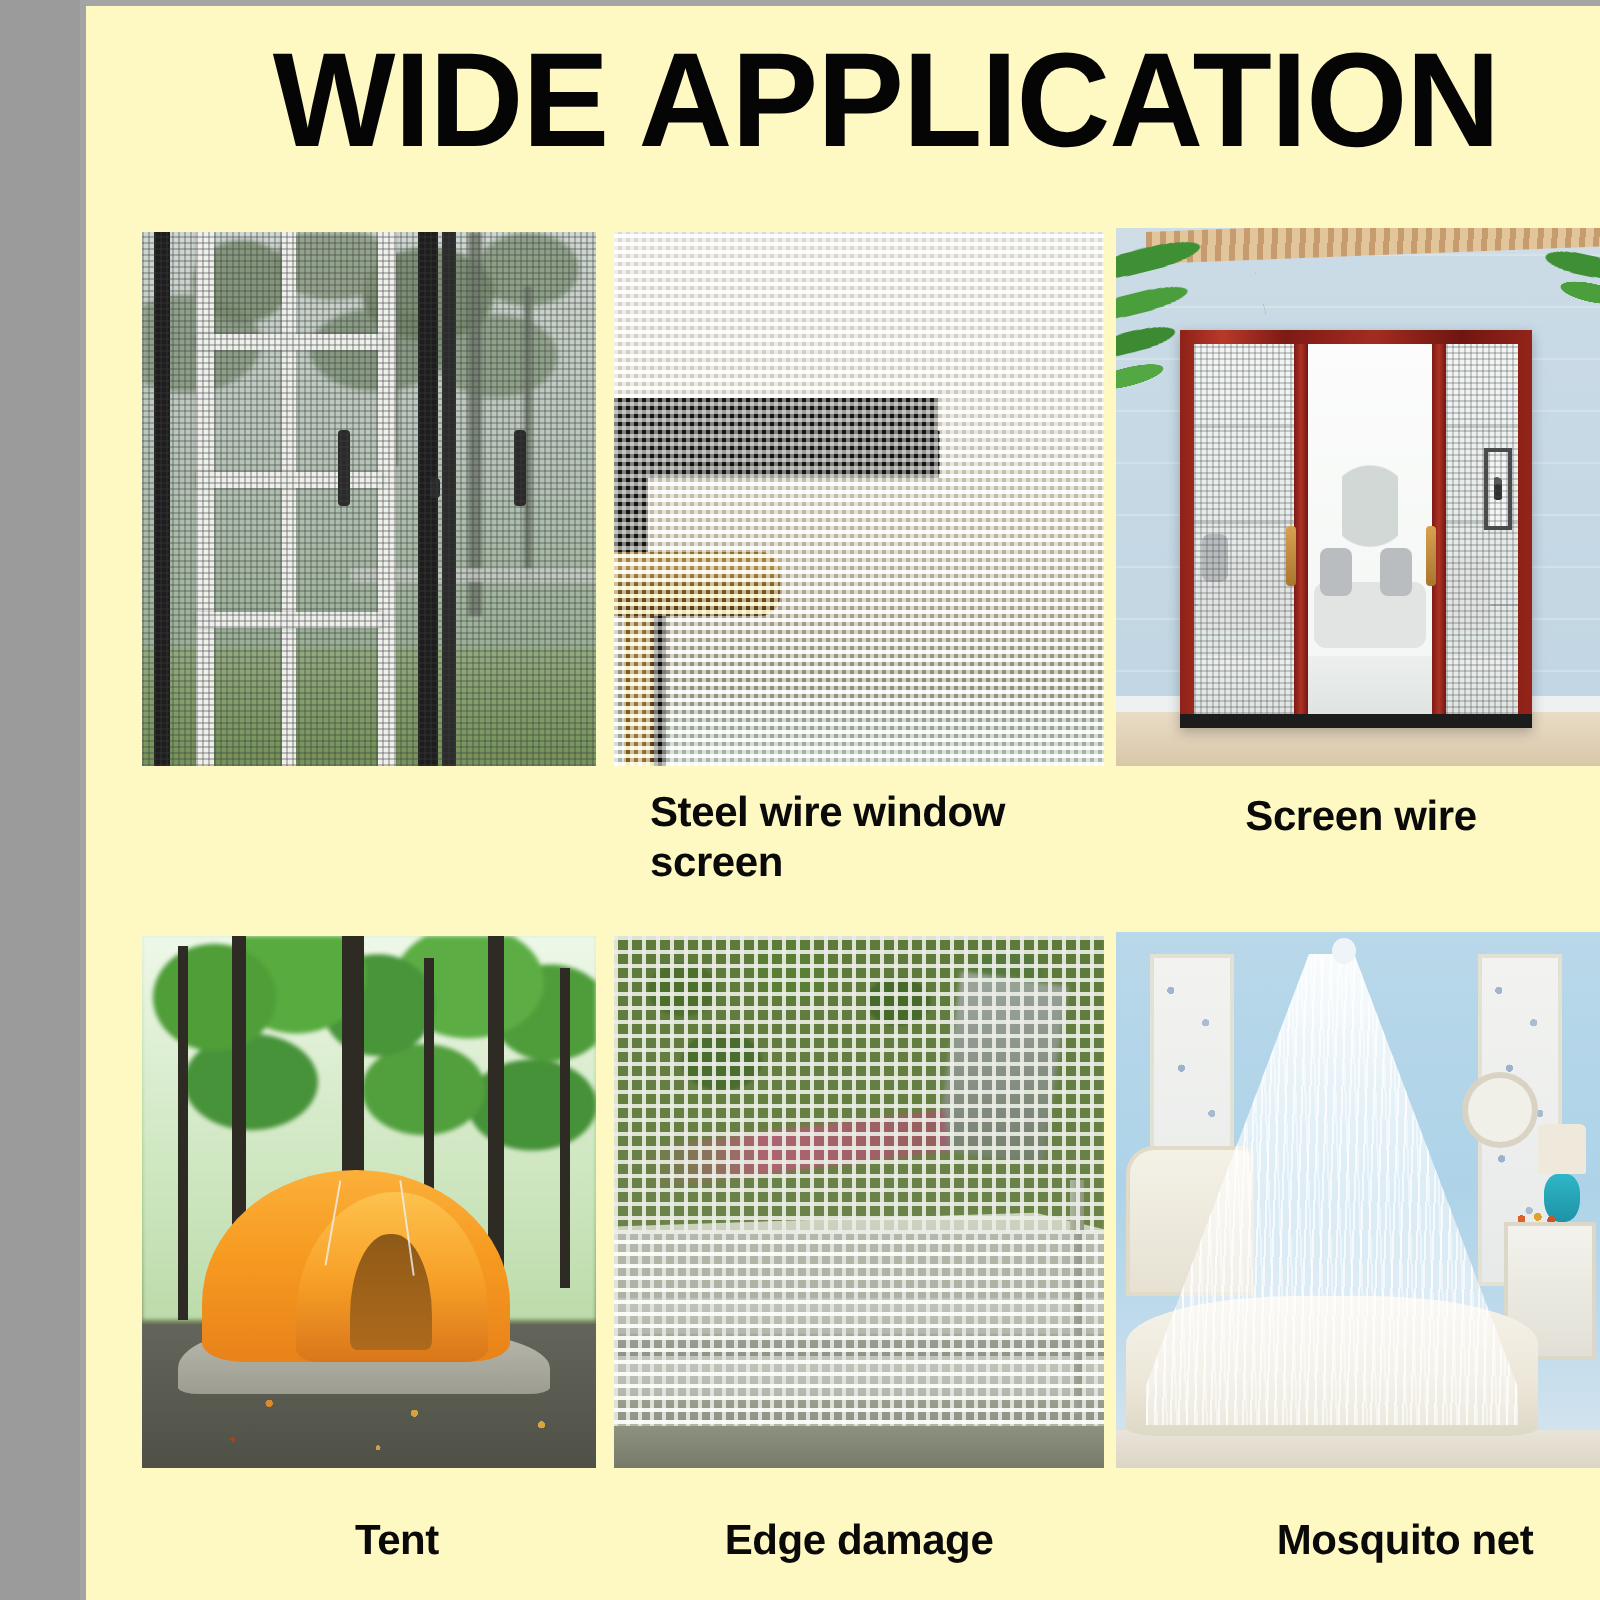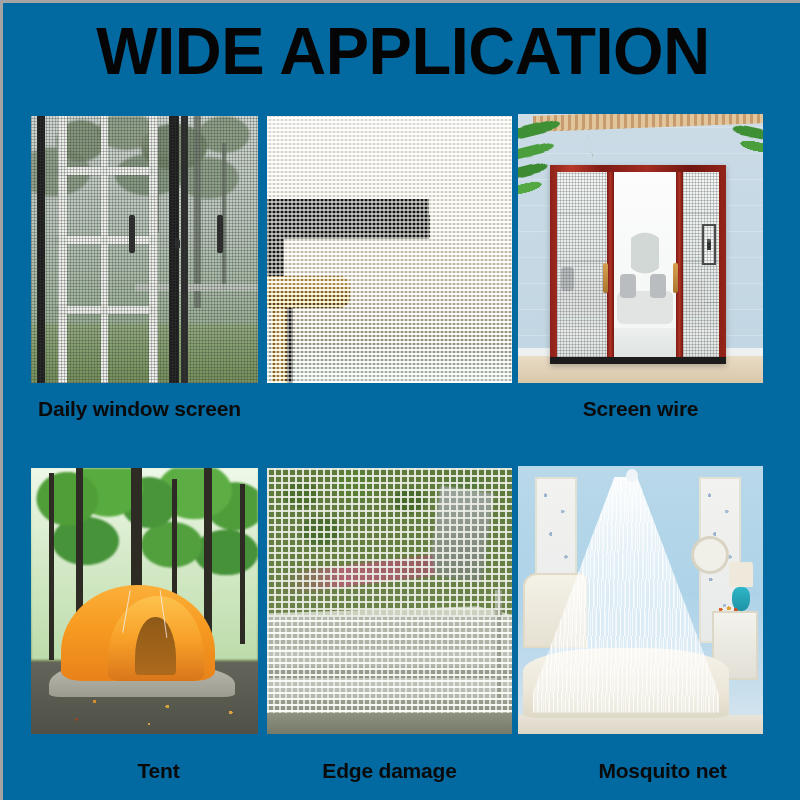--- a/index.html
+++ b/index.html
@@ -11,21 +11,22 @@
     width: 800px;
     height: 800px;
     background: #9b9b9b;
     font-family: "Liberation Sans", "DejaVu Sans", sans-serif;
     overflow: hidden;
     position: relative;
   }
   #root {
     position: absolute;
     inset: 0;
-    background: #0369a1;
+    background: #fef9c3;
+    margin-left: 40px;
   }
   
   #edge-top {
     position: absolute;
     left: 0; top: 0; width: 800px; height: 3px;
     background: #a5a5a5;
   }
   #edge-left {
     position: absolute;
     left: 0; top: 0; width: 3px; height: 800px;
@@ -511,35 +512,35 @@
       <div class="t1-post" style="left:61%;top:0;width:10px;height:100%;"></div>
       <div class="t1-post-soft" style="left:66%;top:0;width:7px;height:100%;"></div>
 
       <div class="t1-handle" style="left:43%;top:37%;width:6px;height:38px;"></div>
       <div class="t1-handle" style="left:82%;top:37%;width:6px;height:38px;"></div>
       <div class="t1-handle" style="left:63.5%;top:46%;width:5px;height:10px;"></div>
 
       <div class="t1-mesh"></div>
     </div>
   </div>
-  <div class="caption" id="cap-daily-window-screen">Daily window screen</div>
 
   <div class="tile" id="tile-steel-wire-window-screen">
     <div class="art" id="art-steel">
       <div class="t2-bottom-glow"></div>
       <div class="t2-dark-left"></div>
       <div class="t2-dark-bar"></div>
       <div class="t2-slim"></div>
       <div class="t2-handle-stem"></div>
       <div class="t2-handle"></div>
       <div class="t2-dark-edge"></div>
       <div class="t2-mesh"></div>
       <div class="t2-mesh2"></div>
     </div>
   </div>
+  <div class="caption" id="cap-steel-wire-window-screen">Steel wire window screen</div>
 
   <div class="tile" id="tile-screen-door">
     <div class="art" id="art-door">
       <div class="t3-wall"></div>
       <div class="t3-pergola"></div>
       <div class="t3-palm"></div>
       <div class="t3-palm-r"></div>
       <div class="t3-skirt"></div>
       <div class="t3-floor"></div>
 

